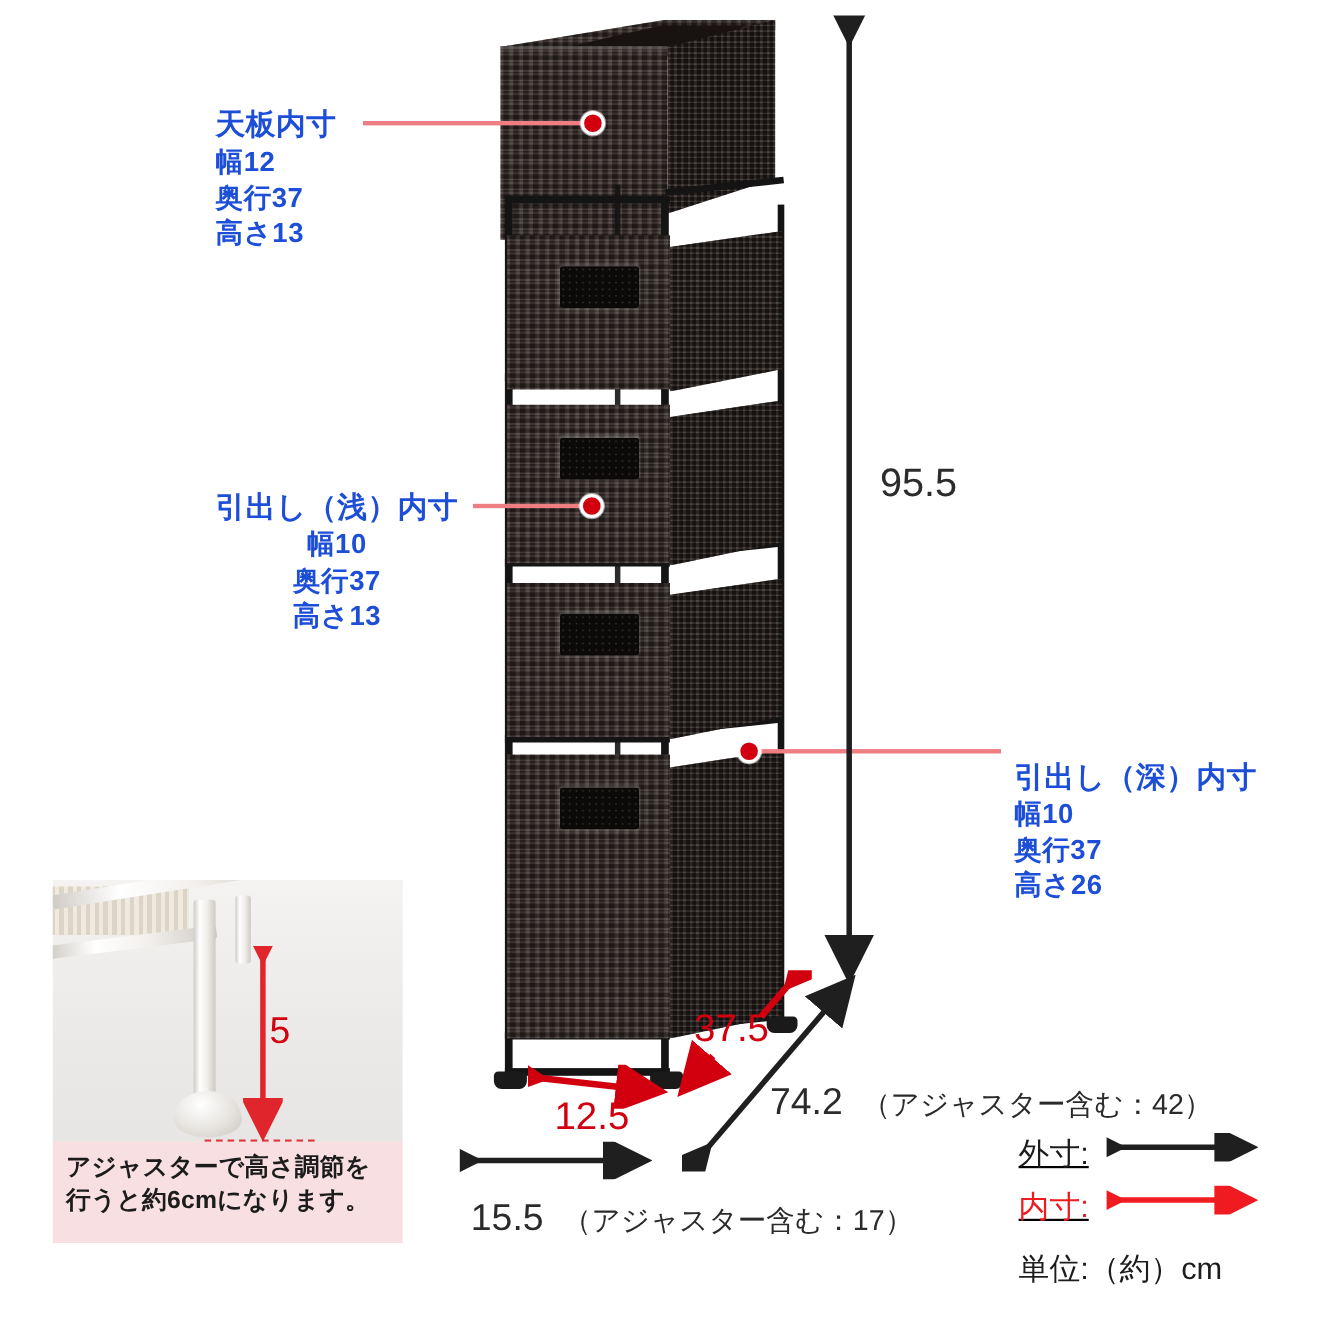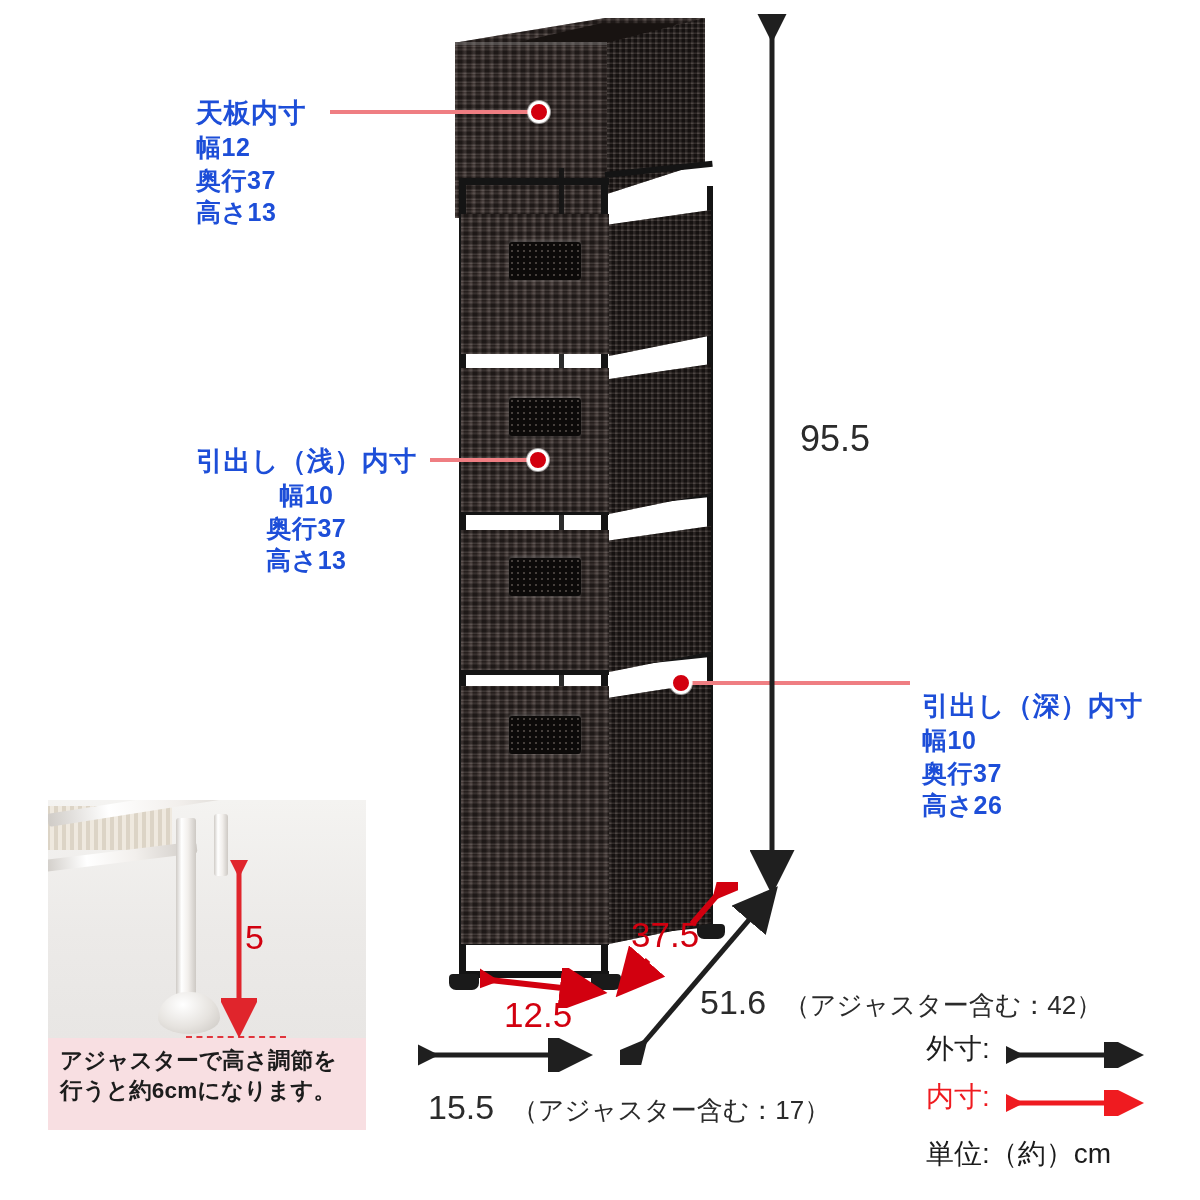--- a/index.html
+++ b/index.html
@@ -123,22 +123,23 @@
   }
   .dashline {
     position: absolute;
     border-top: 2px dashed #e0353c;
   }
 
   
   .legend { position: absolute; }
   .legend .lrow {
     position: absolute;
-    display: flex; align-items: flex-end;
+    display: flex; align-items: flex-start;
     white-space: nowrap;
+    text-decoration: underline;
   }
   .legend .lbl { font-size: 28px; }
   .legend .lbl.k { color: #1c1c1c; }
   .legend .lbl.r { color: #ef1b20; }
   .unit { position: absolute; font-size: 28px; color: #1c1c1c; white-space: nowrap; }
 </style>
 </head>
 <body>
 
 <div id="stage">
@@ -262,21 +263,21 @@
 
   <svg class="abs" width="130" height="40" style="left:480px;top:968px;" viewBox="0 0 130 40">
     <line x1="10" y1="12" x2="118" y2="24" stroke="#d2000f" stroke-width="6" marker-start="url(#ared)" marker-end="url(#ared)"></line>
   </svg>
   <div class="dimtext red" style="left:488px;top:995px;font-size:35px;font-weight:500;margin-left:16px;">12.5</div>
 
   <svg class="abs" width="180" height="190" style="left:620px;top:875px;" viewBox="0 0 180 190">
     <line x1="22" y1="170" x2="152" y2="18" stroke="#1f1f1f" stroke-width="5" marker-start="url(#ablk)" marker-end="url(#ablk)"></line>
   </svg>
   <div class="dimtext black" style="left:700px;top:983px;font-size:34px;">
-    <span>51.6</span>
+    <span>74.2</span>
     <span style="font-size:26px;margin-left:8px;">（アジャスター含む：42）</span>
   </div>
 
   <svg class="abs" width="180" height="34" style="left:418px;top:1038px;" viewBox="0 0 180 34">
     <line x1="12" y1="17" x2="166" y2="17" stroke="#1f1f1f" stroke-width="5" marker-start="url(#ablk)" marker-end="url(#ablk)"></line>
   </svg>
   <div class="dimtext black" style="left:428px;top:1088px;font-size:34px;">
     <span>15.5</span>
     <span style="font-size:26px;margin-left:8px;">（アジャスター含む：17）</span>
   </div>

